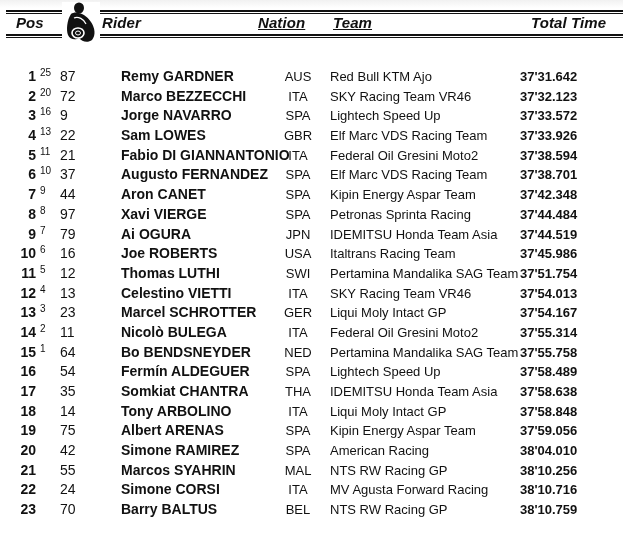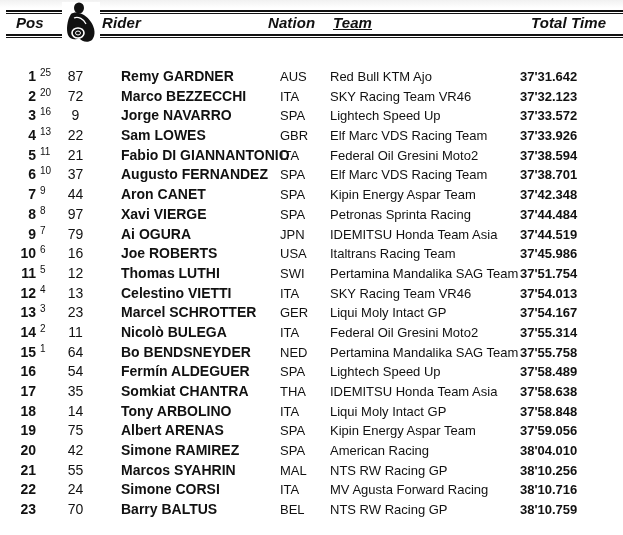--- a/index.html
+++ b/index.html
@@ -3,32 +3,32 @@
 <meta charset="utf-8">
 <style>
   html, body { margin: 0; padding: 0; background: #ffffff; }
   body { width: 623px; height: 535px; position: relative; overflow: hidden; font-family: "Liberation Sans", sans-serif; color: #111; }
   .topfade { position: absolute; left: 0; top: 0; width: 623px; height: 8px; background: linear-gradient(#f1f1f1, #ffffff); }
   .hline { position: absolute; left: 6px; right: 0; height: 1px; background: #111; }
   .hline.thick { height: 2px; }
   .hdr { position: absolute; top: 14px; font-weight: bold; font-style: italic; font-size: 15px; letter-spacing: 0.1px; }
   .hdr-pos { left: 16px; }
   .hdr-rider { left: 102px; }
-  .hdr-nation { left: 268px; }
+  .hdr-nation { left: 258px; text-decoration: underline; }
   .hdr-team { left: 333px; text-decoration: underline; }
   .hdr-time { left: 531px; }
   .bike { position: absolute; left: 62px; top: 2px; width: 38px; height: 42px; background: #fff; }
   .rows { position: absolute; left: 0; top: 67px; width: 623px; }
   .row { position: relative; height: 19.7px; font-size: 14px; line-height: 19.7px; }
   .row > span { position: absolute; top: 0; white-space: nowrap; }
   .c-pos { left: 0; width: 36px; text-align: right; font-weight: bold; font-size: 14px; }
   .c-pts { left: 40px; width: 20px; text-align: left; font-size: 10px; top: -4px !important; }
-  .c-num { left: 60px; width: 31px; text-align: center; font-size: 14px; }
+  .c-num { left: 60px; width: 31px; text-align: left; font-size: 14px; }
   .c-rider { left: 99px; font-weight: bold; font-size: 14px; padding-left: 22px; }
-  .c-nation { left: 280px; width: 36px; text-align: left; font-size: 13px; }
+  .c-nation { left: 280px; width: 36px; text-align: center; font-size: 13px; }
   .c-team { left: 330px; font-size: 13px; }
   .c-time { left: 520px; width: 86px; text-align: left; font-weight: bold; font-size: 13px; }
 </style>
 </head>
 <body>
 
 <div class="topfade"></div>
 
 <div>
   <div class="hline thick" style="top:10px;"></div>

